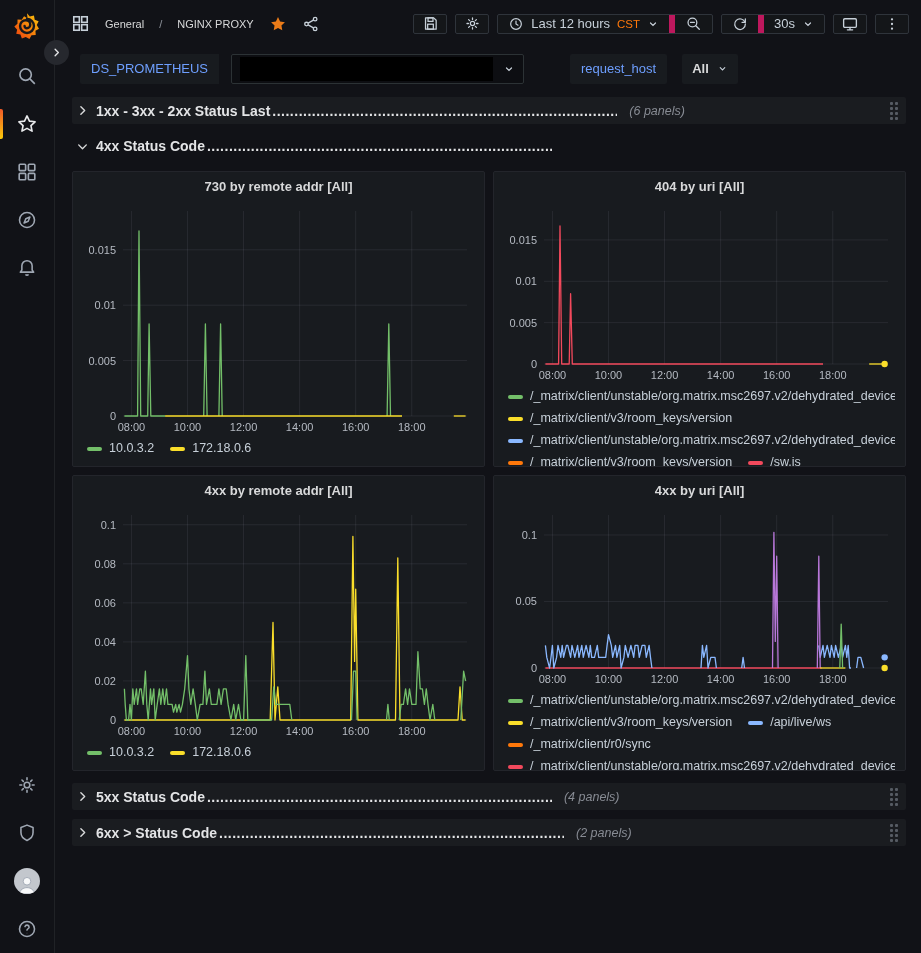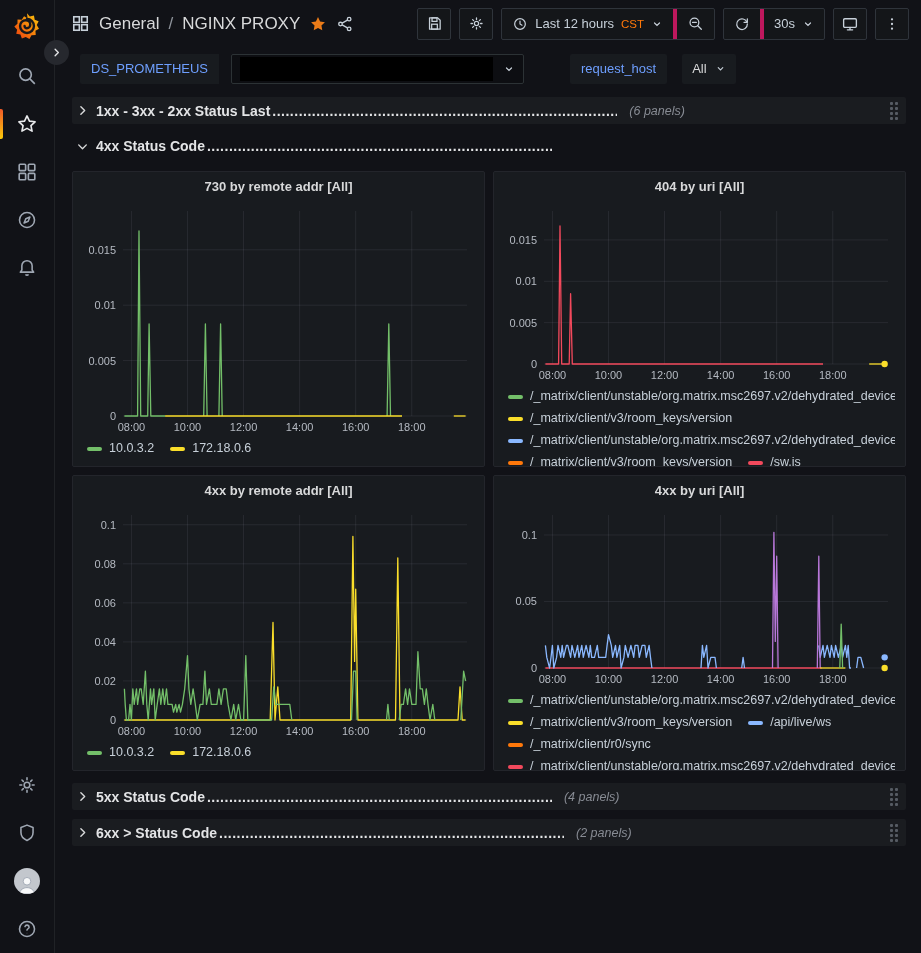--- a/index.html
+++ b/index.html
@@ -22,40 +22,40 @@
     background:linear-gradient(#f05a28,#fbca0a); border-radius:0 2px 2px 0; }
   .side-spacer { flex:1; }
   .avatar-circle { width:26px; height:26px; border-radius:50%; background:#c3c7cd;
     display:flex; align-items:flex-end; justify-content:center; overflow:hidden; }
   .expand-btn { position:absolute; left:44px; top:40px; width:25px; height:25px;
     border-radius:50%; background:#26282e; border:none; z-index:6;
     display:flex; align-items:center; justify-content:center; cursor:pointer; }
   
   .main { margin-left:55px; }
   .topnav { height:47px; display:flex; align-items:center; padding:0 12px 0 16px; }
-  .crumb { display:flex; align-items:center; gap:9px; color:#d8d9da; font-size:17px;justify-content:flex-end; }
+  .crumb { display:flex; align-items:center; gap:15px; color:#d8d9da; font-size:11px;justify-content:flex-end; }
   .crumb .sep { color:#8e939b; }
   .toolbar { margin-left:auto; display:flex; align-items:center; }
   .tb-btn, .tb-group { background:#141619; border:1px solid #2f343b; border-radius:2px;
-    height:32px; display:flex; align-items:center; color:#c7d0d9; margin-left:8px; cursor:pointer; }
+    height:20px; display:flex; align-items:center; color:#c7d0d9; margin-left:8px; cursor:pointer; }
   .tb-btn { width:34px; justify-content:center; }
   .tb-group > .seg { display:flex; align-items:center; gap:7px; padding:0 10px; height:100%; }
-  .tb-group > .seg + .seg { border-left:4px solid #be185d; }
+  .tb-group > .seg + .seg { border-left:6px solid #be185d; }
   .tz { color:#ff780a; font-weight:400; font-size:11.5px; }
   .caret svg { display:block; }
   
   .subnav { height:43px; display:flex; align-items:center; gap:12px; padding:0 12px 0 25px; }
   .var-label { height:30px; display:flex; align-items:center; padding:0 11px;
     background:#181b1f; color:#6e9fff; font-weight:500; border-radius:2px 0 0 2px; }
   .var-select { height:30px; width:293px; background:#0d0e12; border:1px solid #2c3235;
     border-radius:2px; display:flex; align-items:center; padding:0 8px; cursor:pointer; }
   .redacted { height:24px; flex:1; background:#000; margin-right:10px; }
   .var-gap { width:22px; }
   .var-all { height:30px; display:flex; align-items:center; gap:8px; padding:0 10px;
-    background:#181b1f; border-radius:2px; color:#d8d9da; margin-left:3px; cursor:pointer; }
+    background:#181b1f; border-radius:2px; color:#d8d9da; margin-left:3px; cursor:pointer;font-weight:bold; }
   
   .dashboard { padding:7px 15px 0 17px; }
   .row-header { height:26px; display:flex; align-items:center; padding:0 6px 0 4px;
     cursor:pointer; margin-bottom:12px; border-radius:2px; }
   .row-header.collapsed { background:#1a1c20; height:27px; margin-bottom:9px; }
   .row-title { color:#e3e4e6; font-weight:700; font-size:14px; margin-left:7px; white-space:nowrap; }
   .row-dots { color:#e3e4e6; font-weight:700; font-size:14px; letter-spacing:0.5px;
     margin-left:2px; overflow:hidden; white-space:nowrap; max-width:345px; }
   .row-count { color:#878b93; font-style:italic; font-size:12.5px; margin-left:12px; white-space:nowrap; }
   .drag-handle { margin-left:auto; display:grid; grid-template-columns:repeat(2,3px);

